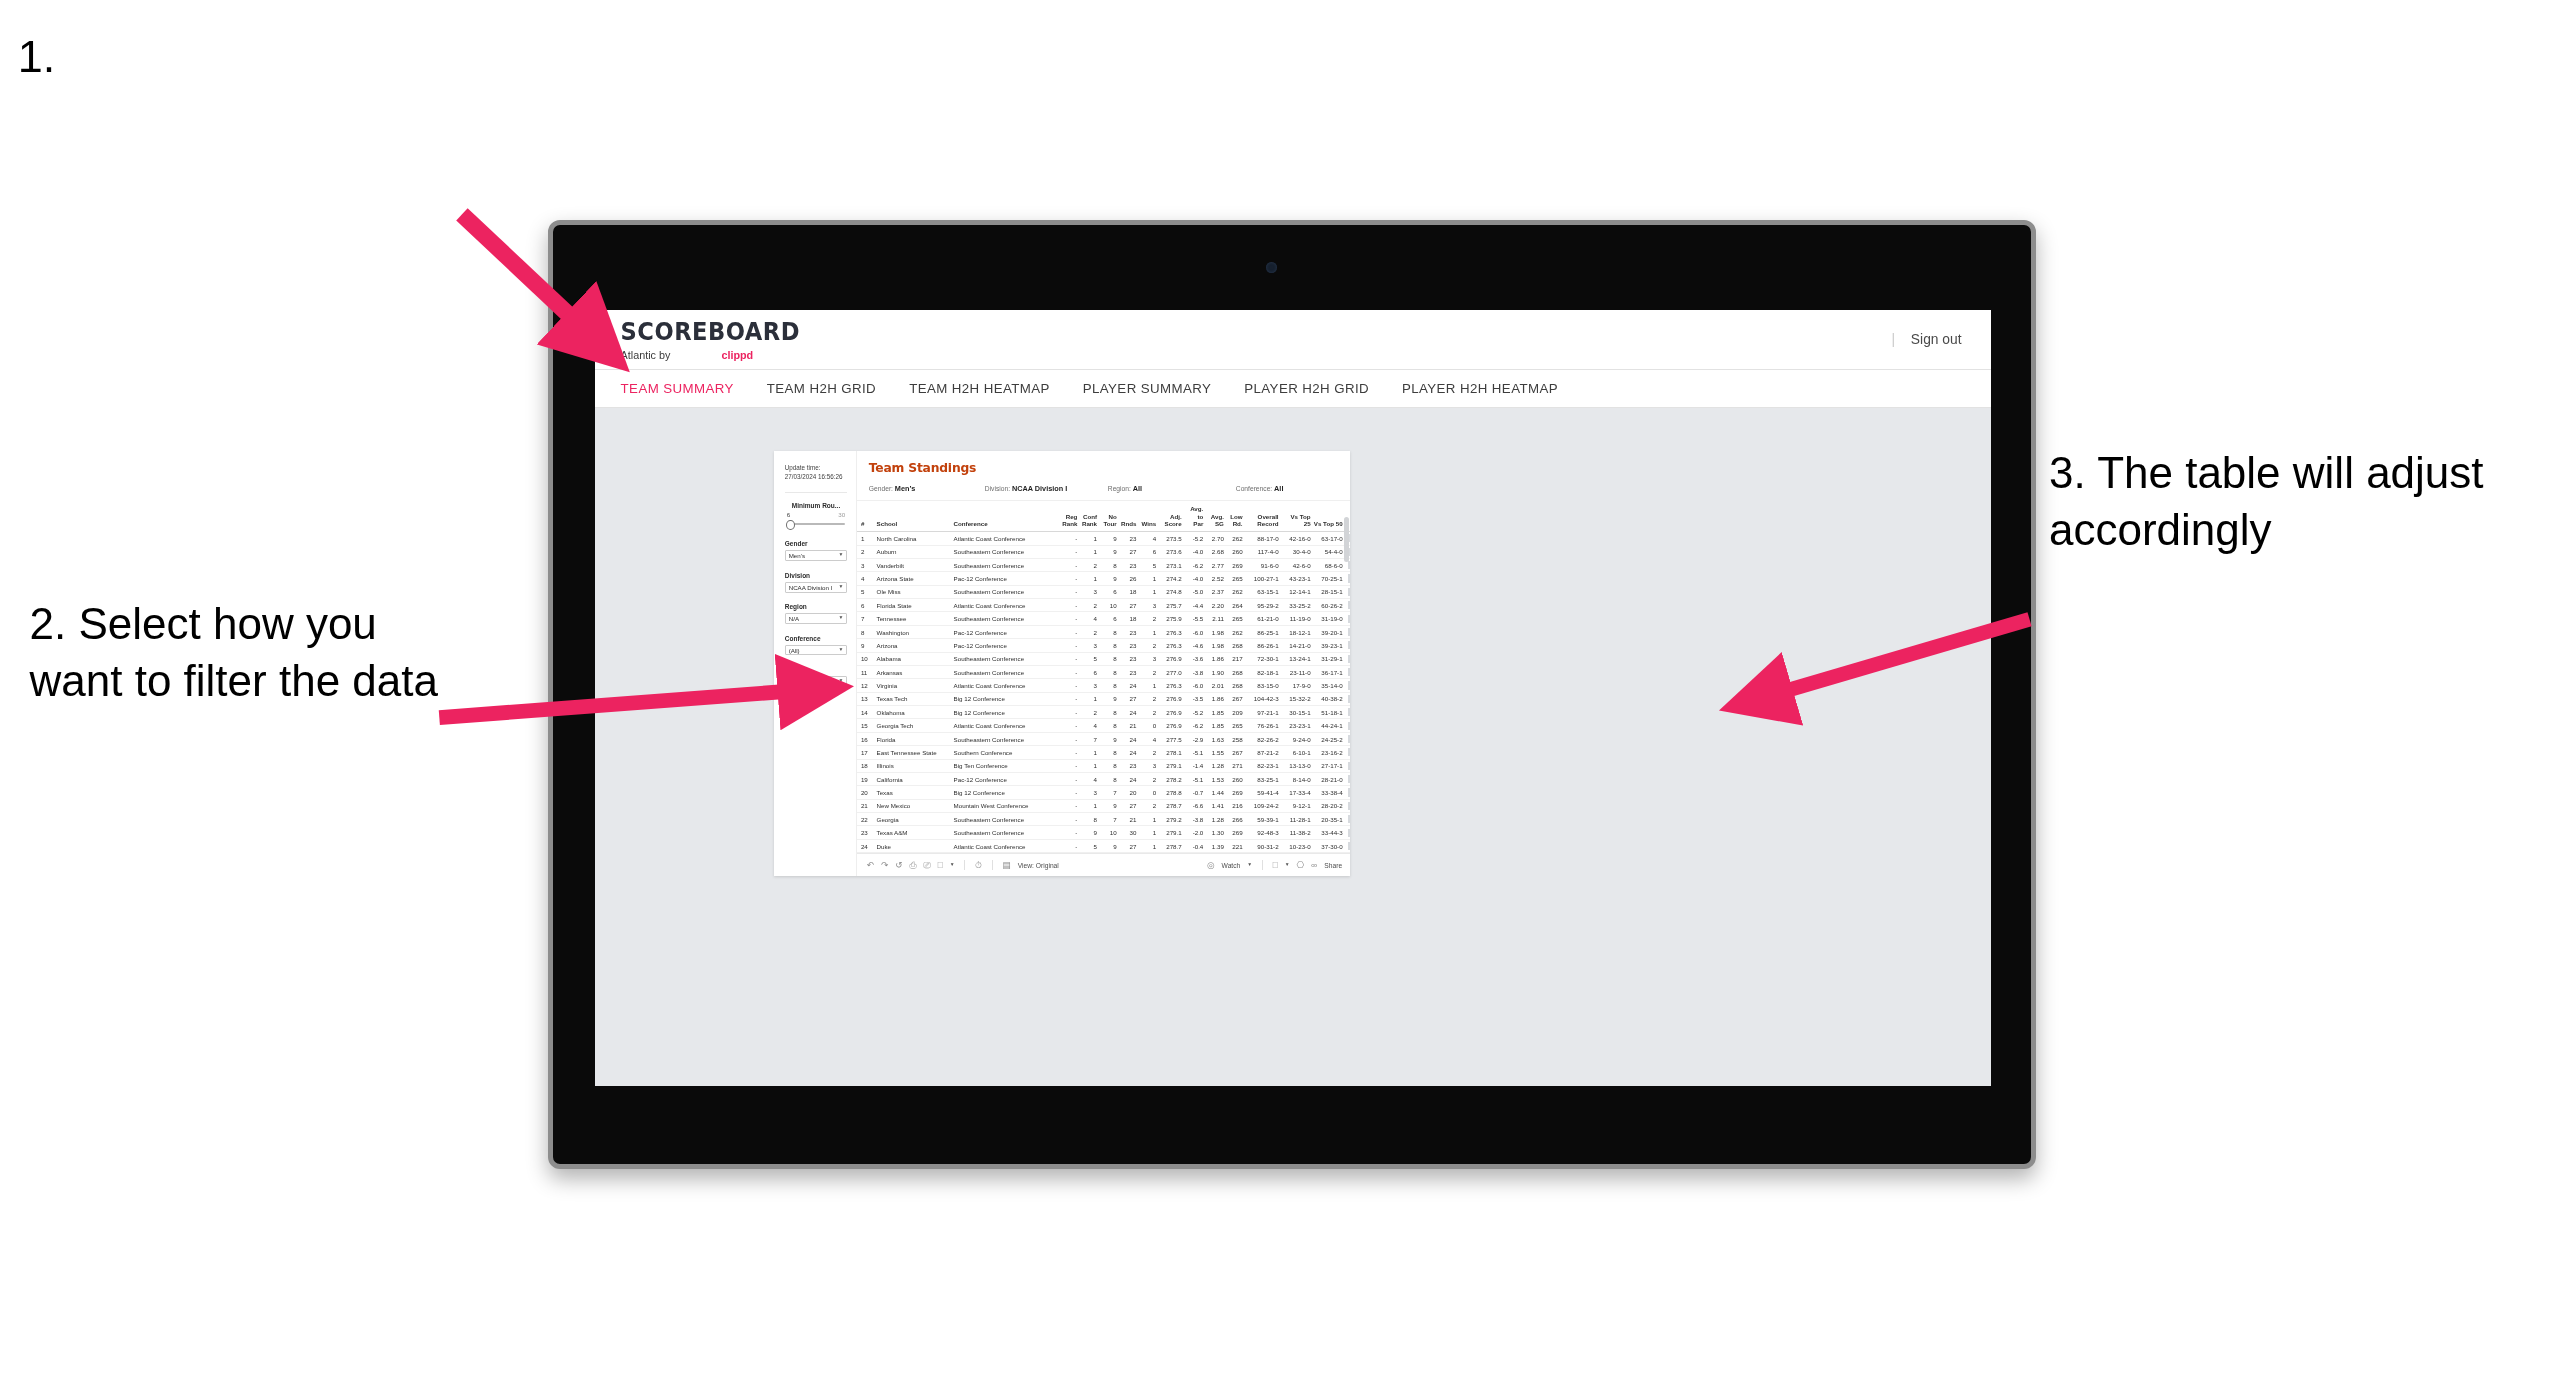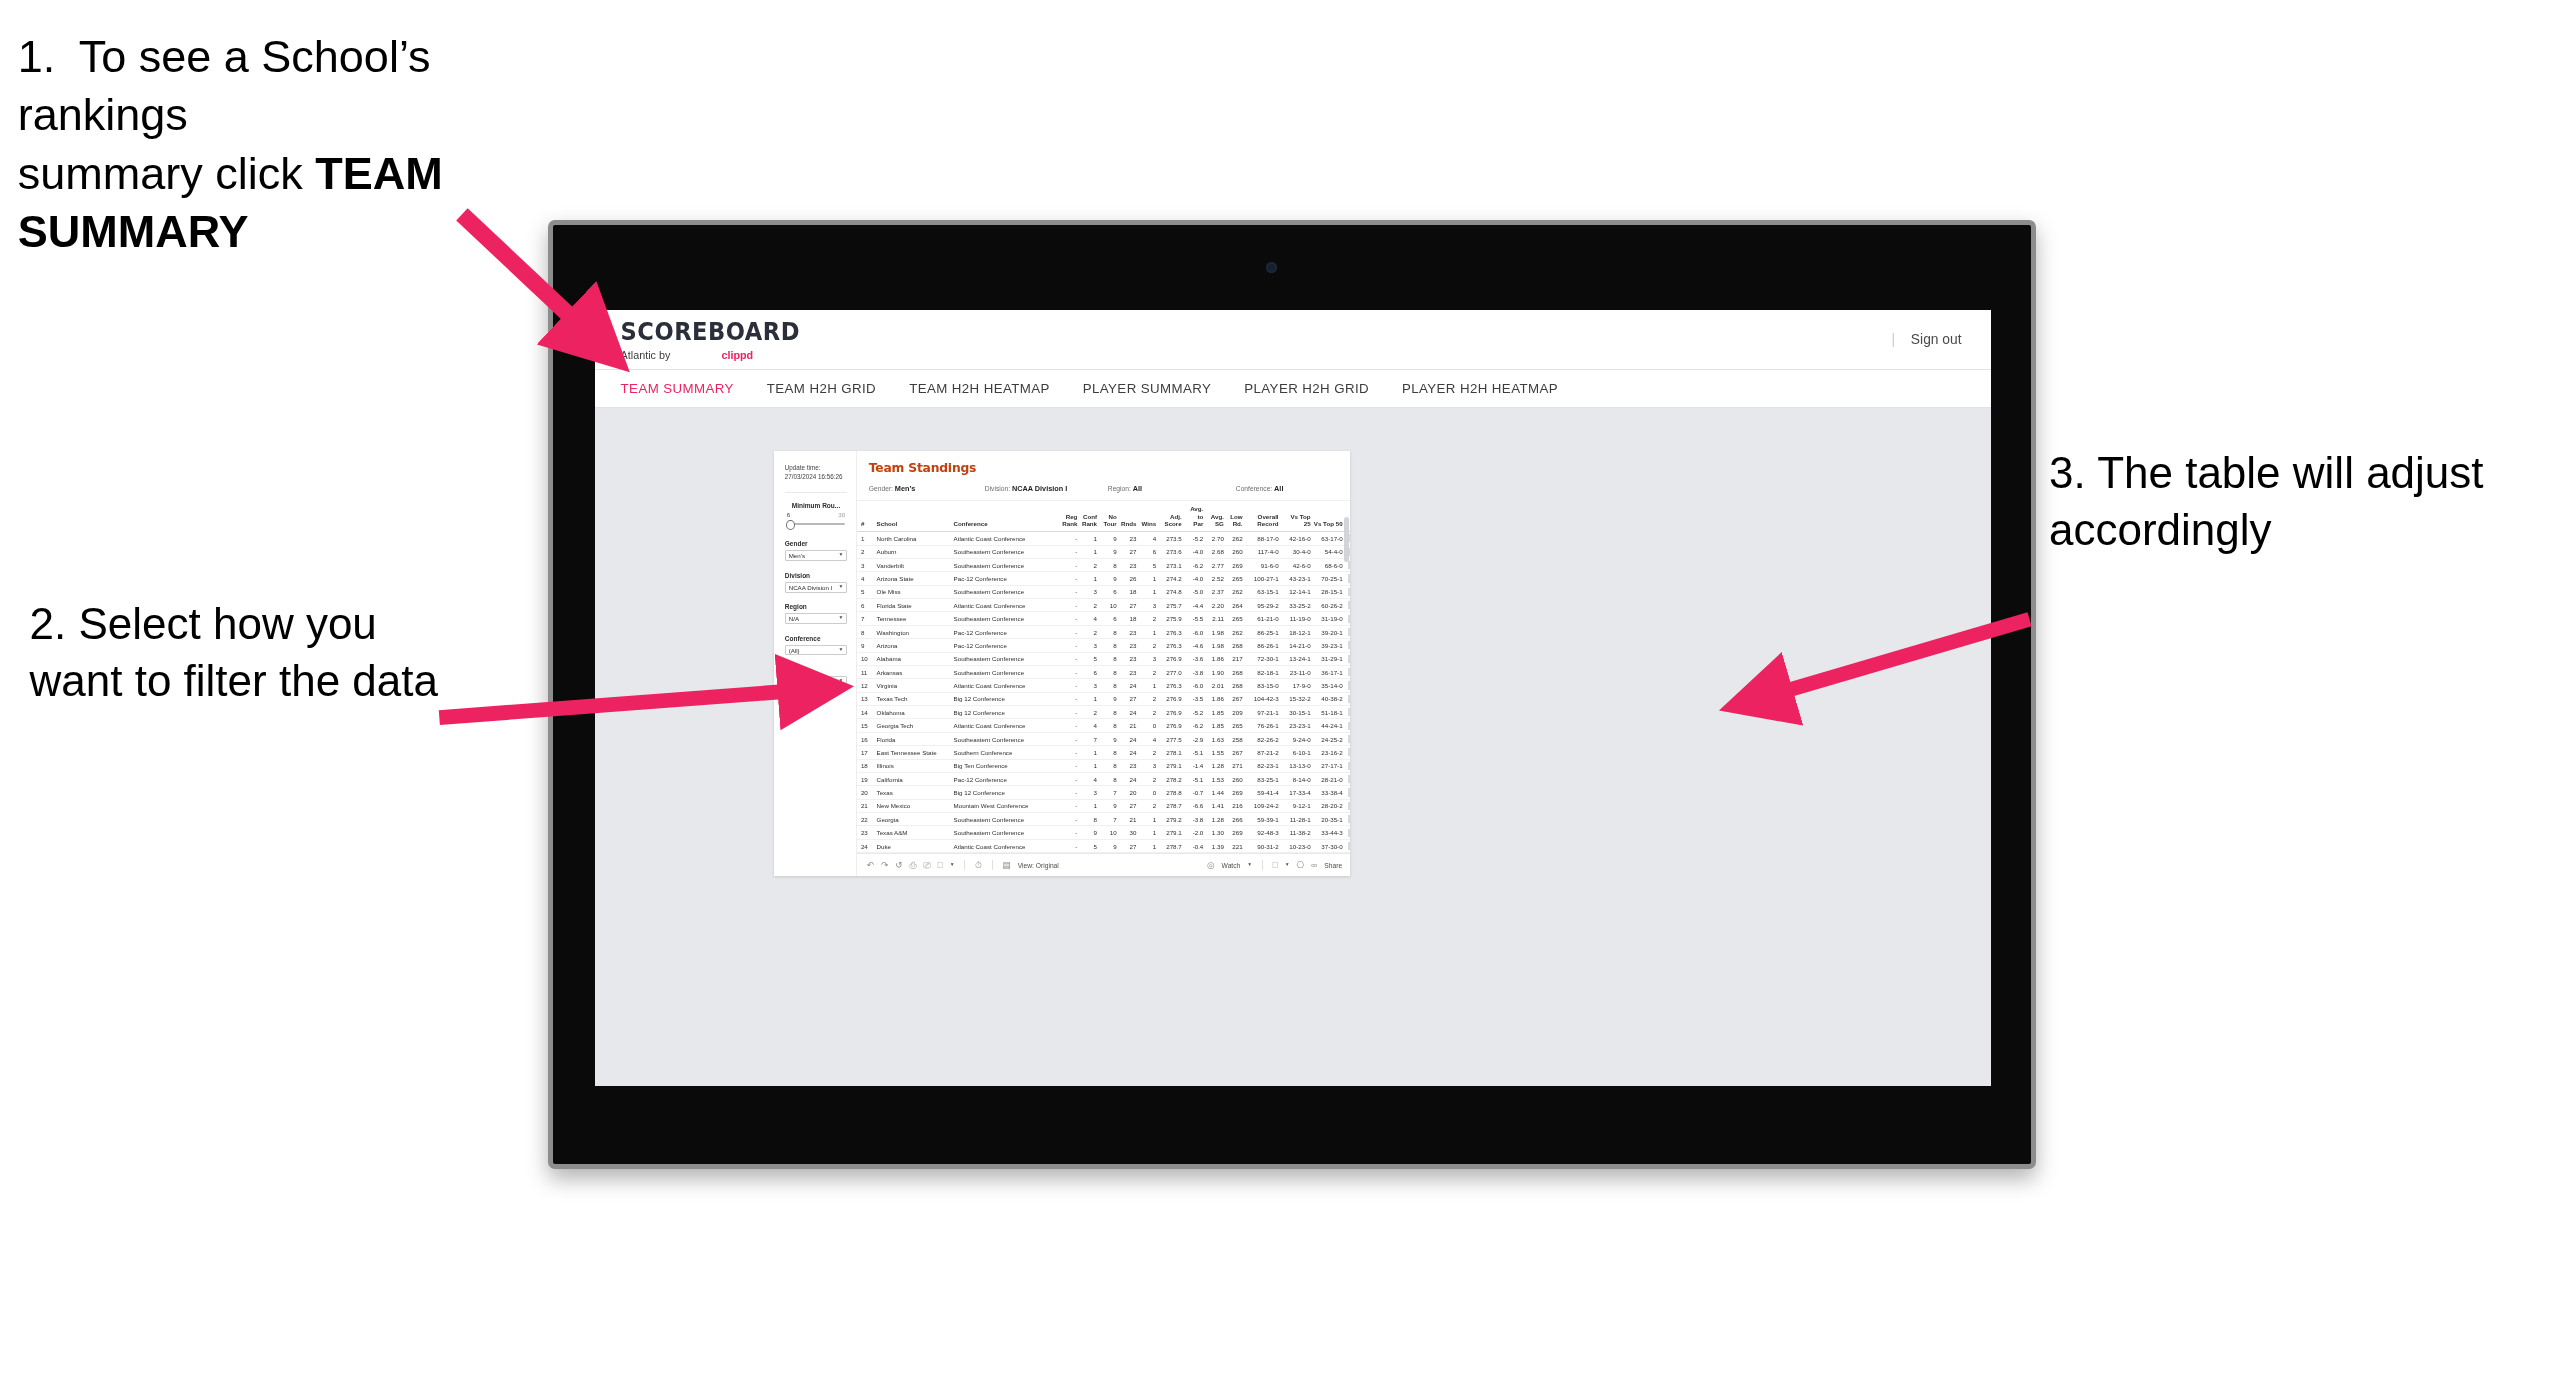--- a/index.html
+++ b/index.html
@@ -17,21 +17,21 @@
   #annot-2{left:29.5px;top:595px;width:413px;font-size:44px;}
   #annot-3{left:2049px;top:444px;width:531px;font-size:44px;}
   .annot b{font-weight:bold;}
 
   
   .arrow-svg{position:absolute;left:0;top:0;width:2576px;height:1386px;pointer-events:none;}
 
   
   #tablet{
     position:absolute;left:548px;top:220px;width:1488px;height:949px;
-    background:#0a0a0a;border-radius:7px;
+    background:#0a0a0a;border-radius:12px;
     border:5.9px solid #8d8d8d;
     box-sizing:border-box;
     box-shadow:0 9.8px 21.6px rgba(0,0,0,.30);
   }
   #tablet-screen{
     position:absolute;left:42px;top:85px;width:1396px;height:776px;
     background:#e6e8eb;overflow:hidden;
   }
   .cam{position:absolute;width:10.8px;height:10.8px;border-radius:50%;
        background:#16202e;left:713px;top:37px;box-shadow:0 0 2.9px #2a3a52 inset;}
@@ -153,25 +153,20 @@
   #viztoolbar .ic{font-size:8.8px;color:#8a8a8a;line-height:1;}
   #viztoolbar .divider{width:1px;height:9.8px;background:#e0e0e0;margin:0 2.9px;}
   #viztoolbar .spacer{flex:1;}
   #viztoolbar .txt{color:#4d4d4d;}
 </style>
 </head>
 <body>
 
 <div class="annot" id="annot-1">
   <span class="num">1.</span>
-  <span class="body">
-    <span>To see a School’s rankings</span><br>
-    <span>summary click </span><b>TEAM</b><br>
-    <b>SUMMARY</b>
-  </span>
 </div>
 
 <div class="annot" id="annot-2">2. Select how you want to filter the data</div>
 
 <div class="annot" id="annot-3">3. The table will adjust accordingly</div>
 
 <div id="tablet">
   <div class="cam"></div>
 
   <div id="tablet-screen">

